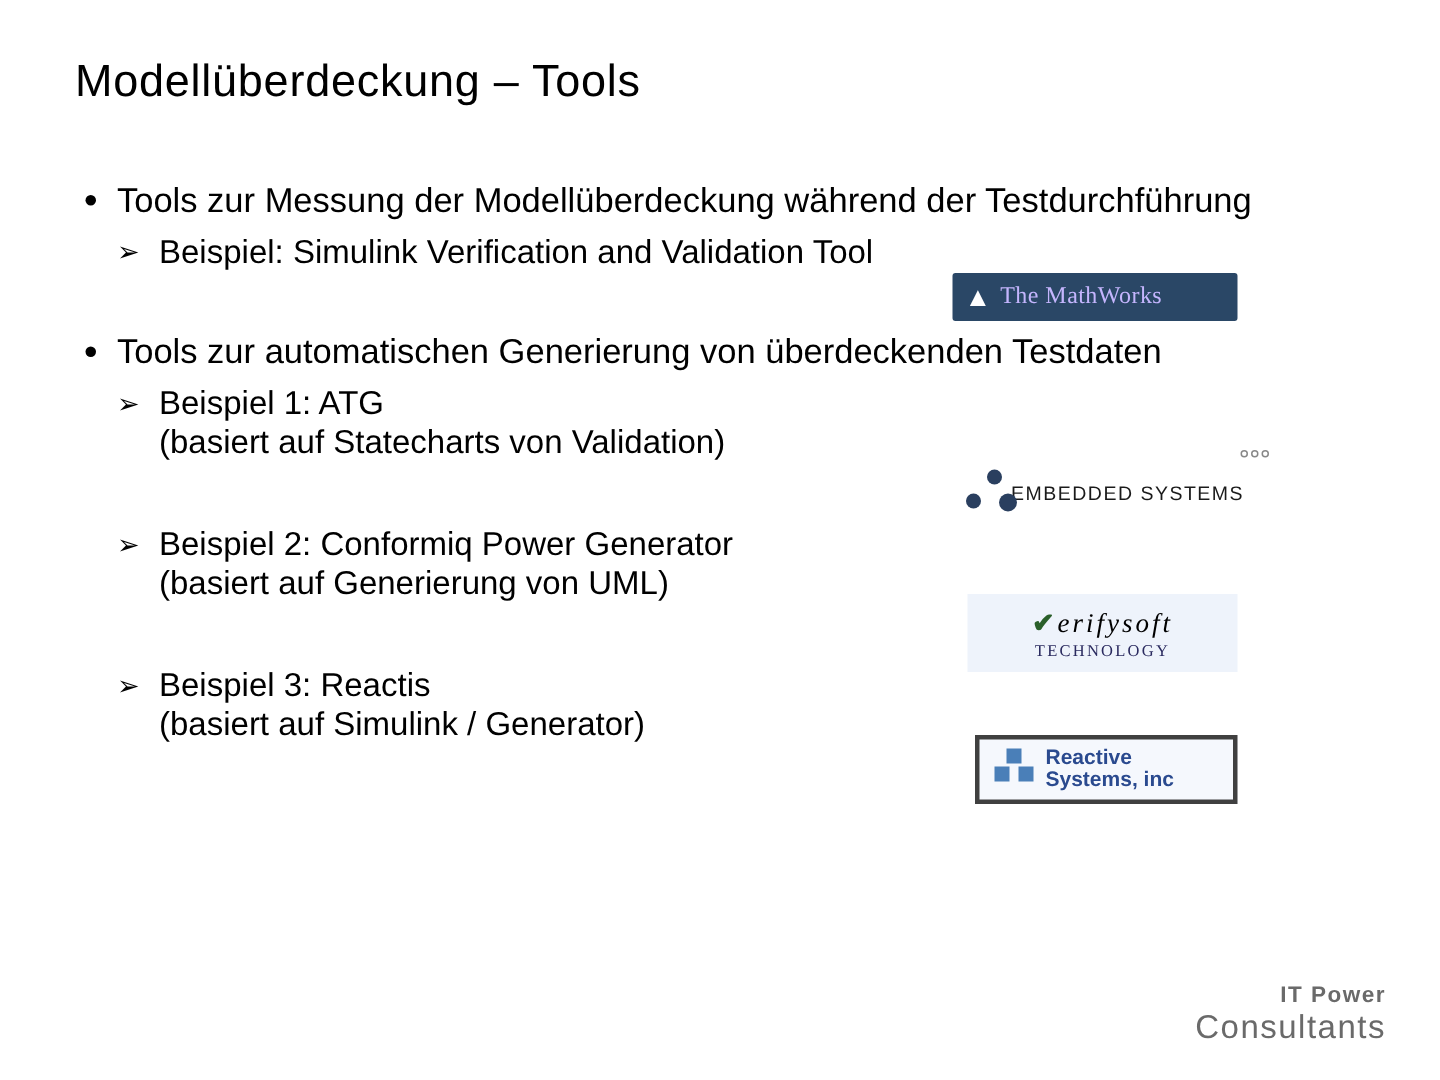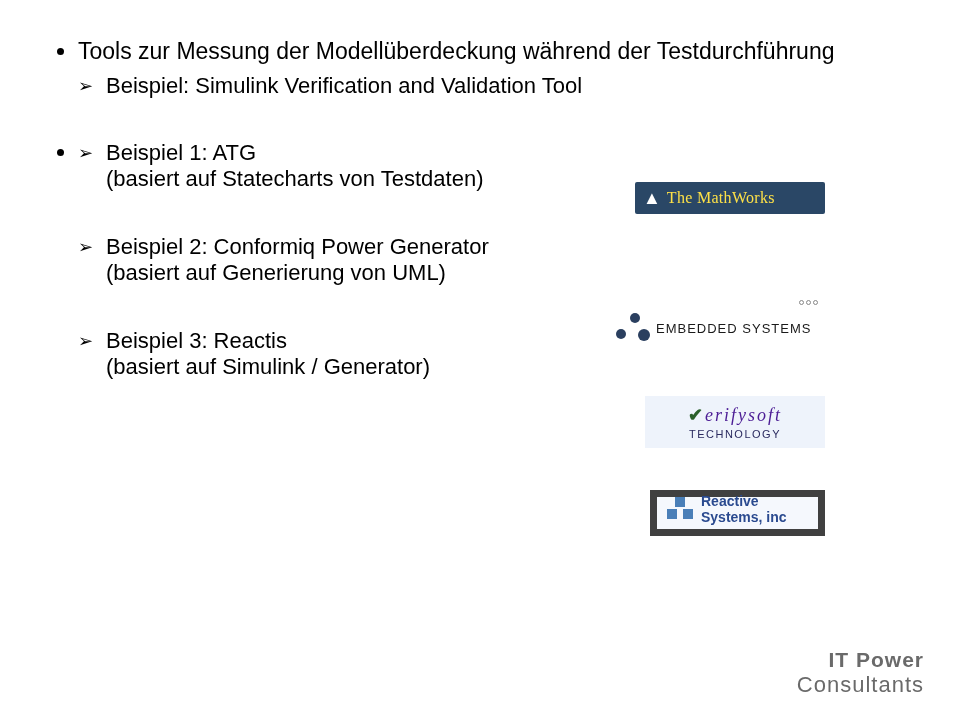--- a/index.html
+++ b/index.html
@@ -10,67 +10,69 @@
   .li-dot { list-style: disc; font-size: 23px; margin-bottom: 8px; position: relative; }
   .li-dot > .text { display: inline-block; }
   .sub { padding-left: 28px; margin-top: 8px; margin-bottom: 36px; }
   .li-arrow { list-style: none; font-size: 22px; margin-bottom: 42px; position: relative; }
   .li-arrow::before { content: "\27A2"; position: absolute; left: -28px; top: 2px; font-size: 18px; }
   .li-arrow .small { font-size: 22px; display: block; }
   .li-arrow.tight { margin-bottom: 40px; }
   .logo { position: absolute; }
   .logo.mathworks { right: 135px; top: 182px; width: 190px; height: 32px; background: #2a4766; border-radius: 2px; display: flex; align-items: center; padding: 0 8px; gap: 6px; }
   .logo.mathworks .mw-icon { color: #fff; font-size: 18px; }
-  .logo.mathworks .mw-text { color: #fde047; font-family: Georgia, 'Times New Roman', serif; font-size: 16px; letter-spacing: 0.3px; }
-  .logo.embedded { right: 148px; top: 304px; width: 200px; height: 48px; display: flex; align-items: center; gap: 10px; }
+  .logo.mathworks .mw-text { color: #c4b5fd; font-family: Georgia, 'Times New Roman', serif; font-size: 16px; letter-spacing: 0.3px; }
+  .logo.embedded { right: 120px; top: 304px; width: 200px; height: 48px; display: flex; align-items: center; }
   .logo.embedded .es-icon { width: 34px; height: 34px; position: relative; }
   .logo.embedded .es-icon .dot { position: absolute; width: 10px; height: 10px; border-radius: 50%; background: #2a3f5f; }
   .logo.embedded .es-icon .d1 { top: 2px; left: 18px; }
   .logo.embedded .es-icon .d2 { top: 18px; left: 4px; }
   .logo.embedded .es-icon .d3 { top: 18px; left: 26px; width: 12px; height: 12px; }
   .logo.embedded .es-text { font-size: 13px; letter-spacing: 1px; color: #1a1a1a; }
   .logo.embedded .es-dots { position: absolute; top: -4px; right: -6px; display: flex; gap: 2px; }
   .logo.embedded .es-dots .o { width: 5px; height: 5px; border: 1px solid #888; border-radius: 50%; }
   .logo.verifysoft { right: 135px; top: 396px; width: 180px; height: 52px; background: #eef3fb; display: flex; flex-direction: column; align-items: center; justify-content: center; padding: 4px; }
   .logo.verifysoft .vs-row { display: flex; align-items: center; gap: 2px; }
   .logo.verifysoft .vs-check { color: #2a5f2a; font-size: 18px; font-weight: bold; }
-  .logo.verifysoft .vs-text1 { font-family: Georgia, serif; font-style: italic; font-size: 18px; color: #4c1d95; letter-spacing: 2px; }
-  .logo.verifysoft .vs-text2 { font-family: Liberation Sans, sans-serif; font-size: 11px; color: #2a2a5f; letter-spacing: 1.5px; margin-top: 2px; }
-  .logo.reactive { right: 135px; top: 490px; width: 175px; height: 46px; background: #f5f8fd; border: 7px solid #404040; display: flex; align-items: flex-end; padding: 4px 8px; gap: 6px; }
+  .logo.verifysoft .vs-text1 { font-family: Georgia, serif; font-style: italic; font-size: 18px; color: #000000; letter-spacing: 2px; }
+  .logo.verifysoft .vs-text2 { font-family: Liberation Serif, serif; font-size: 11px; color: #2a2a5f; letter-spacing: 1.5px; margin-top: 2px; }
+  .logo.reactive { right: 135px; top: 490px; width: 175px; height: 46px; background: #f5f8fd; border: 3px solid #404040; display: flex; align-items: flex-start; padding: 4px 8px; gap: 6px; }
   .logo.reactive .rs-icon { width: 30px; height: 30px; position: relative; }
   .logo.reactive .rs-icon .sq { position: absolute; width: 10px; height: 10px; background: #4a7fb8; }
   .logo.reactive .rs-icon .s1 { top: 2px; left: 10px; }
   .logo.reactive .rs-icon .s2 { top: 14px; left: 2px; }
   .logo.reactive .rs-icon .s3 { top: 14px; left: 18px; }
   .logo.reactive .rs-text { font-family: Verdana, sans-serif; font-size: 14px; font-weight: bold; color: #2a4a8f; line-height: 1.1; }
   .footer-logo { position: absolute; right: 36px; bottom: 22px; text-align: right; font-family: 'Arial Black', Arial, sans-serif; }
-  .footer-logo .l1 { font-size: 21px; color: #6a6a6a; letter-spacing: 1px; font-weight: 700; }
+  .footer-logo .l1 { font-size: 15px; color: #6a6a6a; letter-spacing: 1px; font-weight: 700; }
   .footer-logo .l2 { font-size: 22px; color: #6a6a6a; letter-spacing: 1px; font-weight: 400; }
 </style>
 </head>
 <body>
 
 <div class="slide">
 
+  <h1 class="title">Modellüberdeckung – Tools</h1>
 
   <ul class="bullets">
     <li class="li-dot">
       <span class="text">Tools zur Messung der Modellüberdeckung während der Testdurchführung</span>
       <ul class="sub">
         <li class="li-arrow tight">
           <span>Beispiel: Simulink Verification and Validation Tool</span>
         </li>
       </ul>
     </li>
 
     <li class="li-dot">
+      <span class="text">Tools zur automatischen Generierung von überdeckenden Testdaten</span>
       <ul class="sub">
         <li class="li-arrow">
           <span class="small">Beispiel 1: ATG</span>
-          <span class="small">(basiert auf Statecharts von Testdaten)</span>
+          <span class="small">(basiert auf Statecharts von Validation)</span>
         </li>
         <li class="li-arrow">
           <span class="small">Beispiel 2: Conformiq Power Generator</span>
           <span class="small">(basiert auf Generierung von UML)</span>
         </li>
         <li class="li-arrow">
           <span class="small">Beispiel 3: Reactis</span>
           <span class="small">(basiert auf Simulink / Generator)</span>
         </li>
       </ul>

